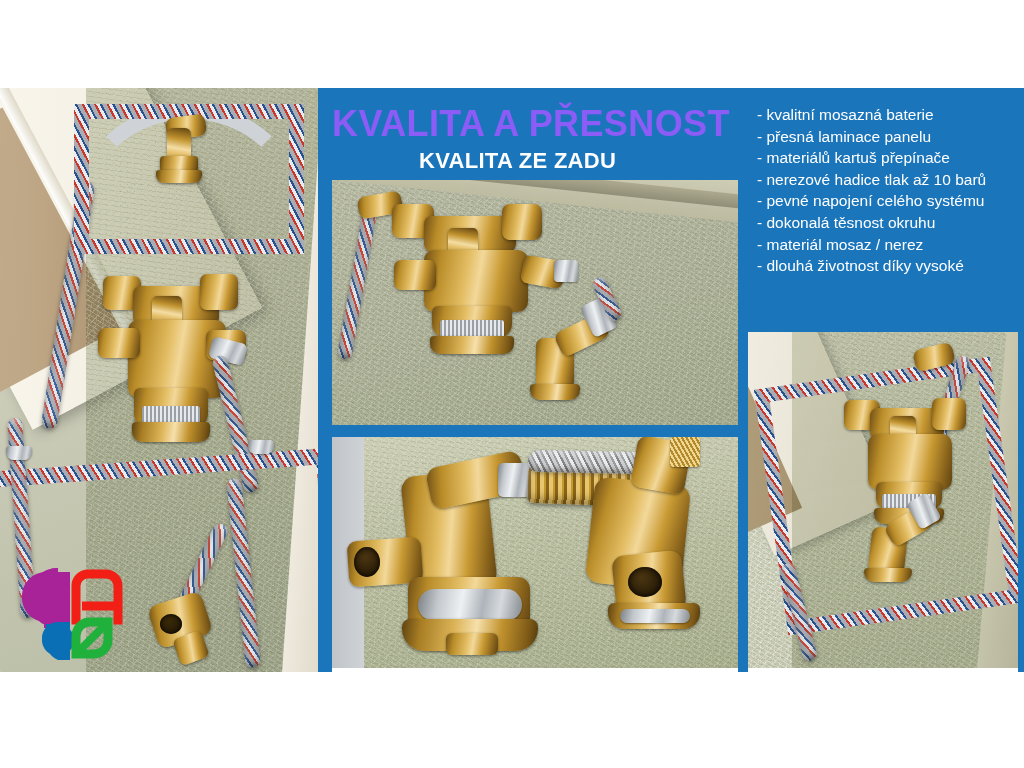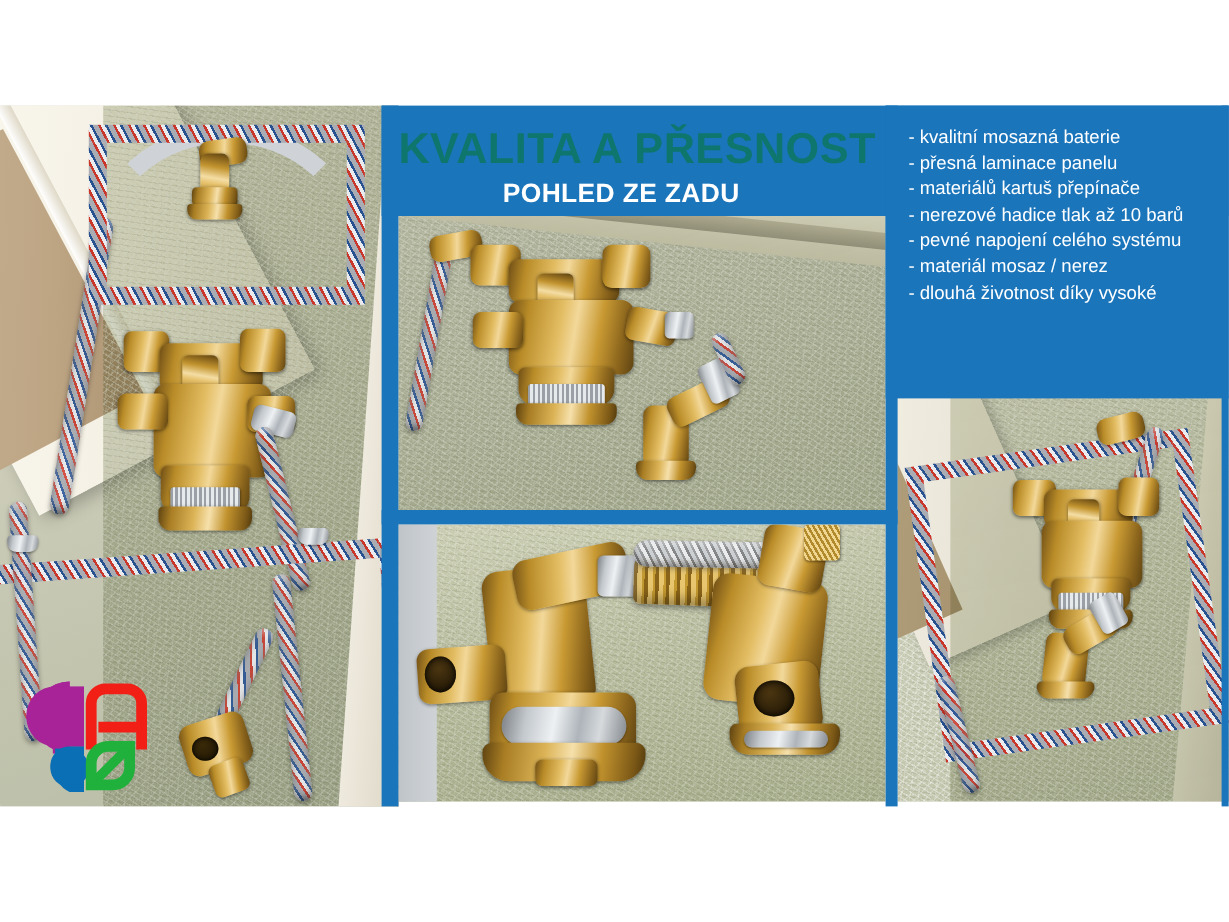--- a/index.html
+++ b/index.html
@@ -49,21 +49,21 @@
         rgba(32,78,150,.85) 5px 7px,
         rgba(168,172,178,.95) 7px 11px);
     box-shadow:inset 0 -3px 6px rgba(0,0,0,.45), inset 0 3px 5px rgba(255,255,255,.5), 0 2px 4px rgba(0,0,0,.35);}
   .hose-plain{position:absolute;border-radius:999px;
     background:repeating-linear-gradient(62deg,
         rgba(150,152,156,.9) 0 2px,
         rgba(235,237,240,.95) 2px 5px,
         rgba(120,122,128,.85) 5px 7px,
         rgba(205,208,212,.95) 7px 10px);
     box-shadow:inset 0 -3px 6px rgba(0,0,0,.4), inset 0 3px 5px rgba(255,255,255,.45), 0 2px 4px rgba(0,0,0,.3);}
-  .title-main{font-weight:bold;color:#0f766e;letter-spacing:.4px;white-space:nowrap;}
+  .title-main{font-weight:bold;color:#8b5cf6;letter-spacing:.4px;white-space:nowrap;}
   .title-sub{font-weight:bold;color:#ffffff;letter-spacing:.3px;white-space:nowrap;}
   .feature{color:#ffffff;font-size:15.5px;line-height:21.6px;white-space:nowrap;font-weight:normal;}
   .feature.cont{padding-left:11px;}
 
   
   #logo{position:absolute;left:14px;top:558px;width:112px;height:104px;}
 </style>
 </head>
 <body>
 
@@ -213,28 +213,29 @@
 
   <div id="blue-rail-left" style="position:absolute;left:318px;top:88px;width:14px;height:584px;background:#1b75bb;"></div>
 
   <div id="blue-rail-mid" style="position:absolute;left:738px;top:88px;width:10px;height:584px;background:#1b75bb;"></div>
 
   <div id="blue-divider" style="position:absolute;left:318px;top:425px;width:430px;height:12px;background:#1b75bb;"></div>
 
   <div id="blue-rail-right" style="position:absolute;left:1018px;top:88px;width:6px;height:584px;background:#1b75bb;"></div>
 
   <div class="title-main" style="position:absolute;left:332px;top:103px;font-size:36px;">KVALITA A PŘESNOST</div>
-  <div class="title-sub" style="position:absolute;left:419px;top:148px;font-size:22px;">POHLED ZE ZADU</div>
+  <div class="title-sub" style="position:absolute;left:419px;top:148px;font-size:22px;">KVALITA ZE ZADU</div>
 
   <div id="feature-list" style="position:absolute;left:757px;top:104px;width:262px;">
     <div class="feature">- kvalitní mosazná baterie</div>
     <div class="feature">- přesná laminace panelu</div>
     <div class="feature">- materiálů kartuš přepínače</div>
     <div class="feature">- nerezové hadice tlak až 10 barů</div>
     <div class="feature">- pevné napojení celého systému</div>
+    <div class="feature">- dokonalá těsnost okruhu</div>
     <div class="feature">- materiál mosaz / nerez</div>
     <div class="feature">- dlouhá životnost díky vysoké</div>
   </div>
 
   <div id="logo">
     <svg viewBox="0 0 112 104" width="112" height="104">
 
       <path d="M44 10 A30 30 0 0 0 14 40 A30 30 0 0 0 44 70 L44 10 Z" fill="#a82398"></path>
       <rect x="30" y="40" width="14" height="30" fill="#a82398"></rect>
       <path d="M14 40 A30 30 0 0 1 44 10 L44 40 Z" fill="#a82398"></path>

